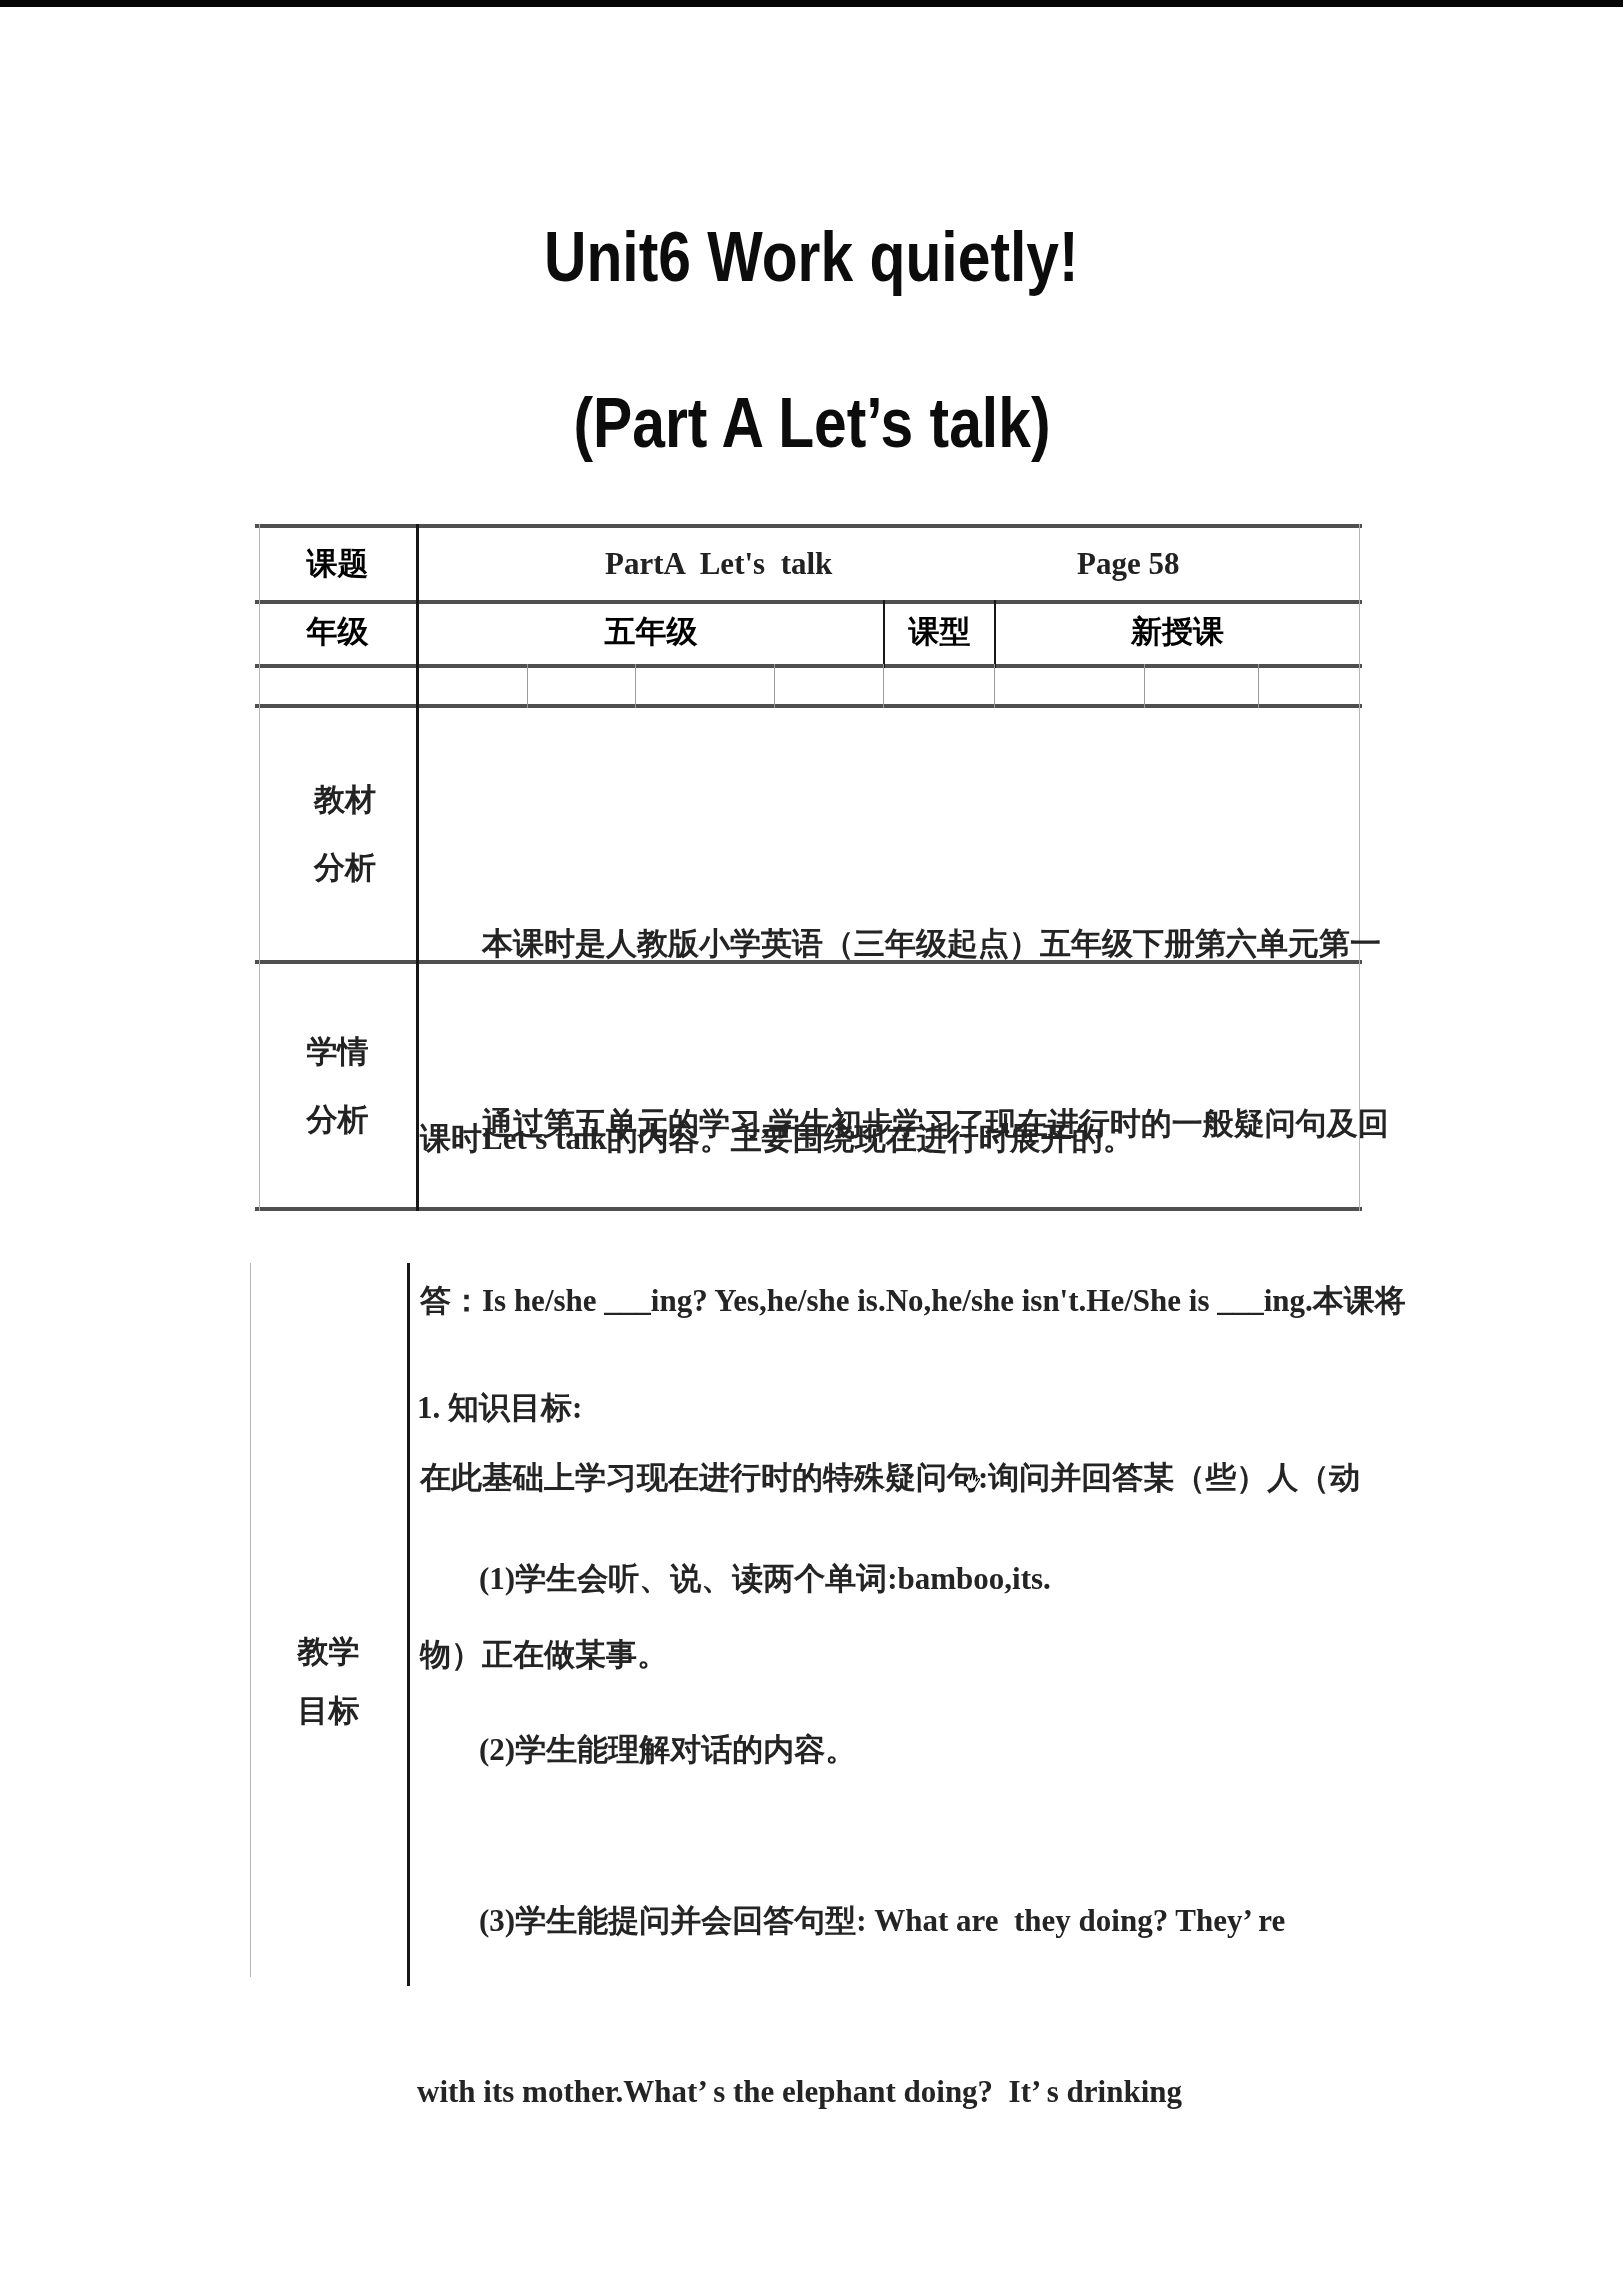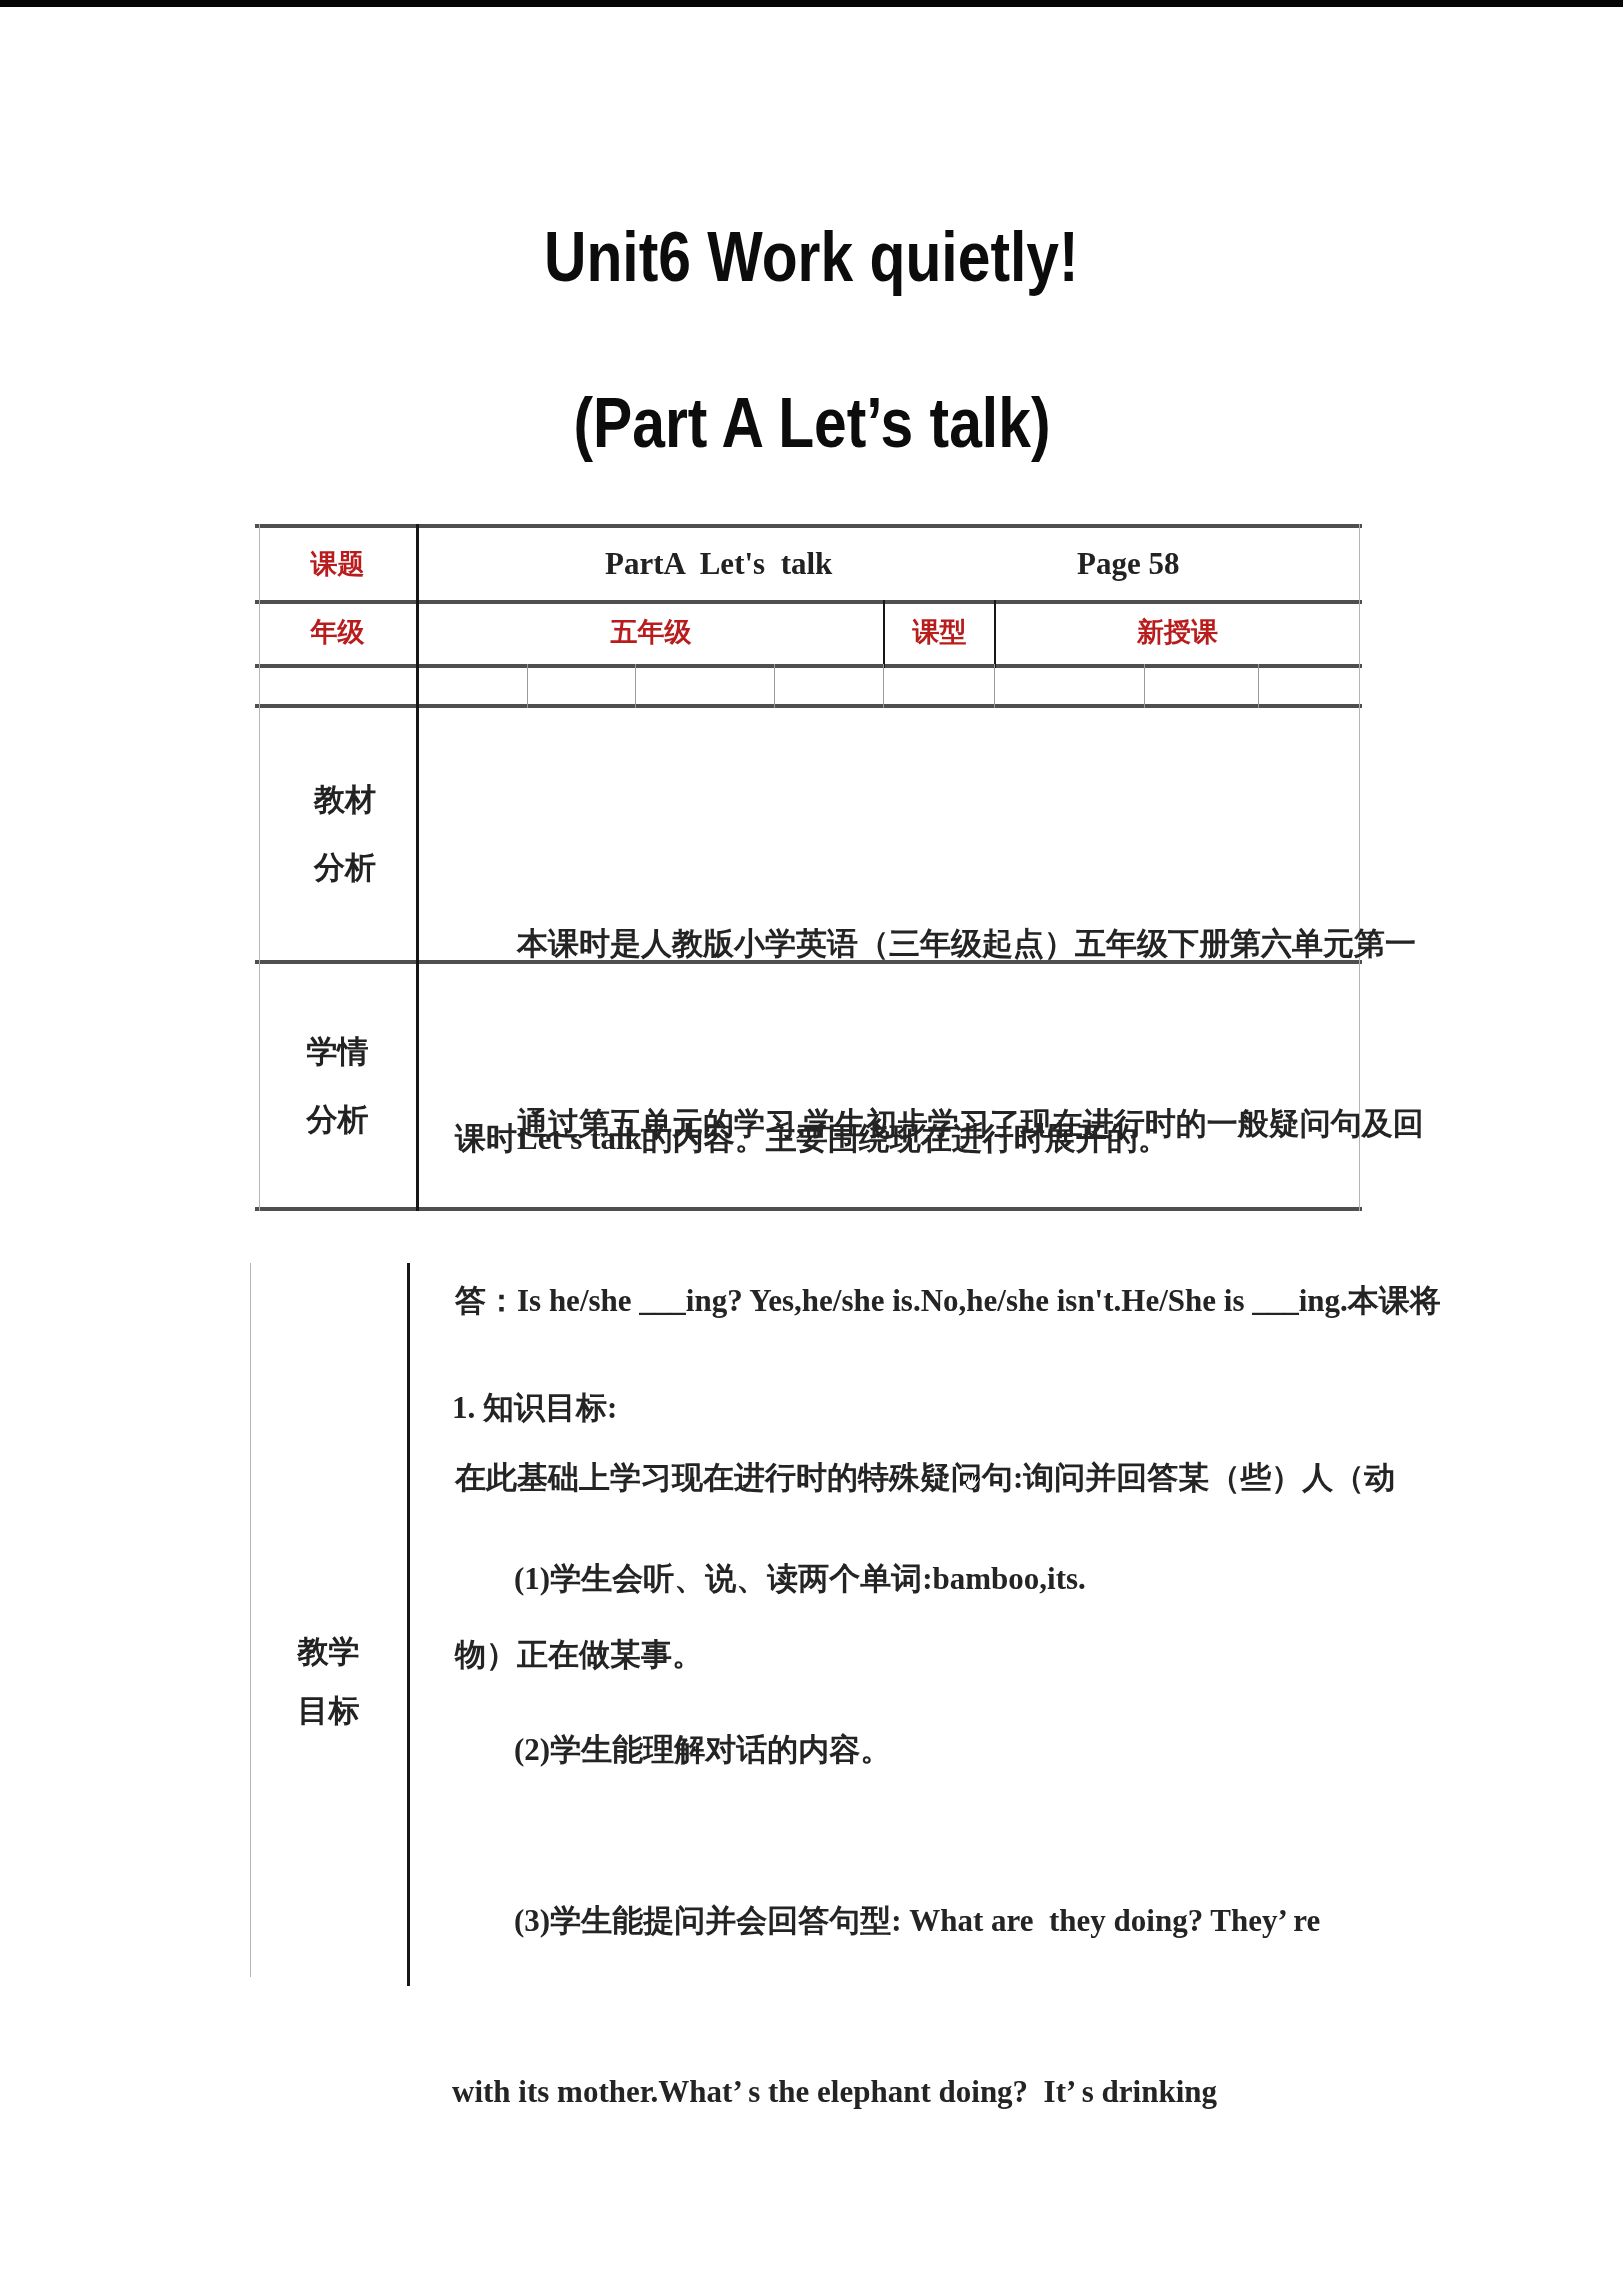--- a/index.html
+++ b/index.html
@@ -12,26 +12,26 @@
   .title{top:220px;font-size:70px;line-height:75px;}
   .subtitle{top:379px;font-size:70px;line-height:89px;}
   .condense{display:inline-block;transform:scaleX(0.84);transform-origin:50% 50%;}
   
   .hline{position:absolute;left:255px;width:1107px;height:4.1px;background:#4f4f4f;}
   .vline{position:absolute;width:2px;background:#161616;}
   .vline.gray{width:1.4px;background:#9a9a9a;}
   .vline.light{width:1.4px;background:#b5b5b5;}
   
   .cell{position:absolute;display:flex;align-items:center;justify-content:center;
-        font-size:27px;font-weight:700;white-space:pre;color:#b91c1c;}
+        font-size:31px;font-weight:700;white-space:pre;color:#000000;}
   .valcell{position:absolute;display:flex;align-items:center;justify-content:flex-start;
         font-size:31px;font-weight:600;white-space:pre;color:#222;}
   .labelblock{position:absolute;display:flex;flex-direction:column;align-items:center;
         justify-content:center;font-size:31px;font-weight:700;line-height:68px;color:#222;}
-  .para{position:absolute;font-size:31px;font-weight:600;white-space:pre;color:#242424;padding-left:35px;}
+  .para{position:absolute;font-size:31px;font-weight:600;white-space:pre;color:#242424;}
   .para div{min-height:1em;}
   .p-material{left:420px;top:781px;width:941px;line-height:65px;}
   .p-student{left:420px;top:976px;width:946px;line-height:59px;}
   .p-objectives{left:417px;top:1265px;width:954px;line-height:57px;
         font-family:"Liberation Serif","DejaVu Serif",serif;}
   .cursor{position:absolute;left:957px;top:1467px;width:31px;height:31px;}
 </style>
 </head>
 <body>
 

